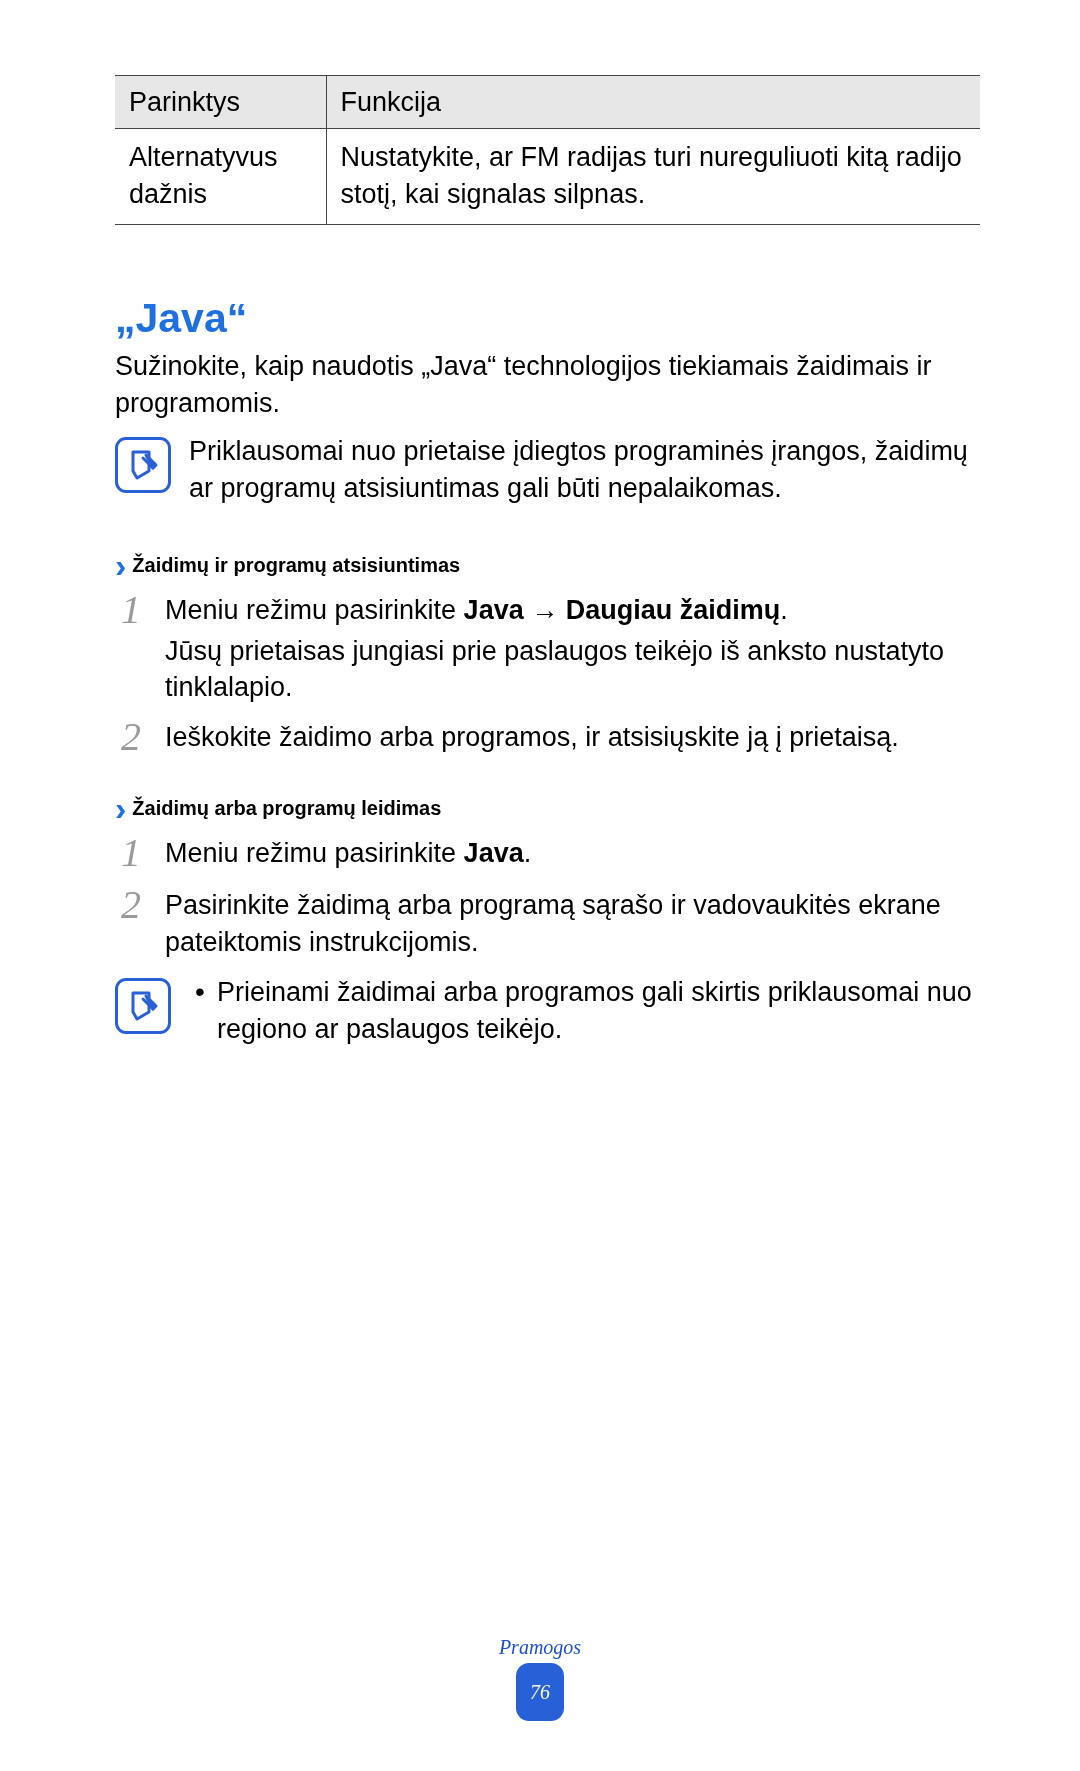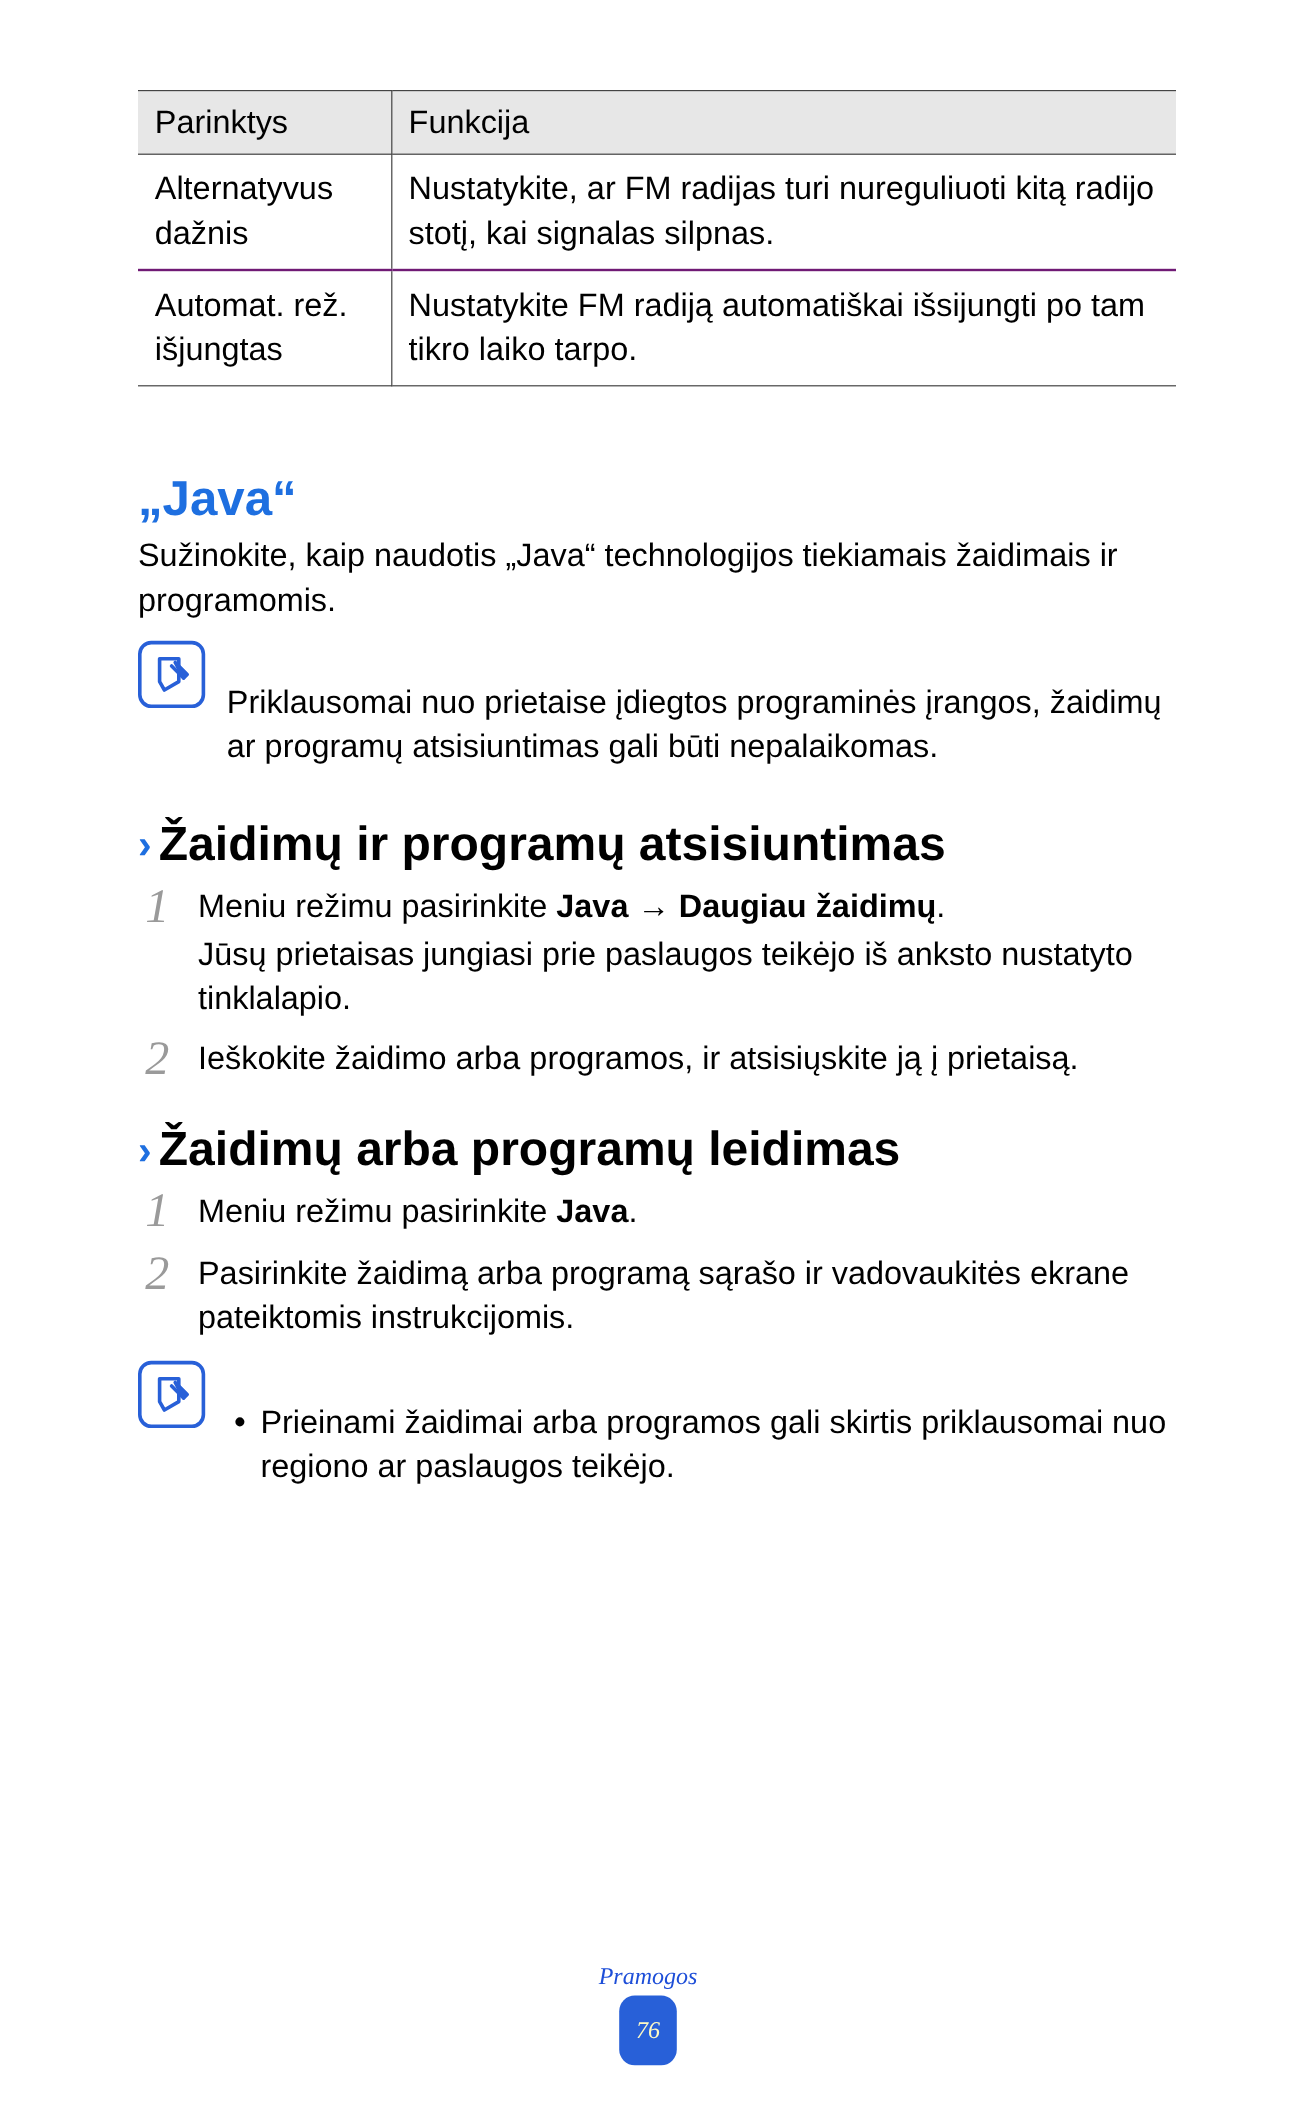--- a/index.html
+++ b/index.html
@@ -46,21 +46,21 @@
     width: 56px;
     height: 56px;
     border: 3px solid #2860d8;
     border-radius: 11px;
     display: flex;
     align-items: center;
     justify-content: center;
     margin-top: 4px;
   }
   .note-icon svg { width: 36px; height: 36px; }
-  .note-text { font-size: 27px; line-height: 1.35; flex: 1; margin-top: 37px; }
+  .note-text { font-size: 27px; line-height: 1.35; flex: 1; }
   .note-list { list-style: none; }
   .note-list li { position: relative; padding-left: 28px; margin-bottom: 8px; }
   .note-list li::before {
     content: "•";
     position: absolute;
     left: 6px;
     top: 0;
     font-size: 28px;
     line-height: 1.3;
   }
@@ -72,21 +72,21 @@
     gap: 6px;
     margin-bottom: 10px;
   }
   .sub-h .chev {
     color: #1e6fe0;
     font-size: 34px;
     font-weight: 700;
     line-height: 1;
   }
   .sub-h .txt {
-    font-size: 40px;
+    font-size: 20px;
     font-weight: 700;
   }
 
   
   .num-list { list-style: none; margin-bottom: 34px; }
   .num-item { display: flex; align-items: flex-start; gap: 18px; margin-bottom: 14px; }
   .num {
     font-family: Georgia, "Times New Roman", serif;
     font-style: italic;
     font-size: 40px;
@@ -140,24 +140,20 @@
     <thead>
       <tr>
         <th>Parinktys</th>
         <th>Funkcija</th>
       </tr>
     </thead>
     <tbody>
       <tr>
         <td class="left-col">Alternatyvus dažnis</td>
         <td>Nustatykite, ar FM radijas turi nureguliuoti kitą radijo stotį, kai signalas silpnas.</td>
-      </tr>
-      <tr>
-        <td class="left-col">Automat. rež. išjungtas</td>
-        <td>Nustatykite FM radiją automatiškai išsijungti po tam tikro laiko tarpo.</td>
       </tr>
     </tbody>
   </table>
 
   <h1 class="h1">„Java“</h1>
   <p class="intro">Sužinokite, kaip naudotis „Java“ technologijos tiekiamais žaidimais ir programomis.</p>
 
   <div class="note">
     <div class="note-icon">
       <svg viewBox="0 0 36 36" fill="none" stroke="#2860d8" stroke-width="3" stroke-linecap="round" stroke-linejoin="round">

